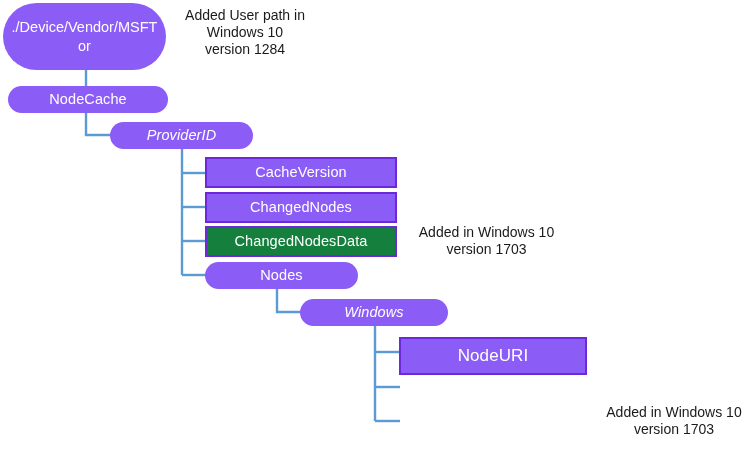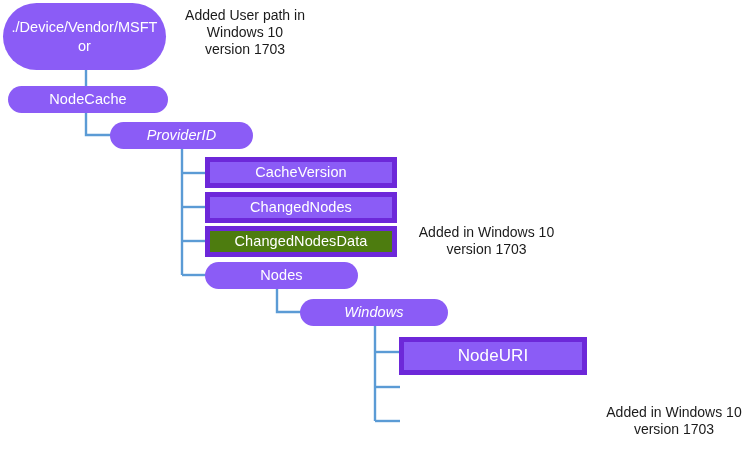--- a/index.html
+++ b/index.html
@@ -32,24 +32,24 @@
     justify-content: center;
     text-align: center;
     color: #ffffff;
     background: #8b5cf6;
     z-index: 3;
   }
   .node.pill {
     border-radius: 999px;
   }
   .node.rect {
-    border: 5px solid #6d28d9;
+    border: 2px solid #6d28d9;
   }
   .node.blue {
-    background: #4d7c0f;
+    background: #15803d;
     text-align: right;
   }
   .node.italic {
     font-style: italic;
   }
   .node-label {
     display: block;
     line-height: 1.15;
     letter-spacing: 0.1px;
   }
@@ -138,21 +138,21 @@
   </div>
 
   <div class="node rect" style="left:399px; top:337px; width:188px; height:38px; font-size:17px;">
     <span class="node-label">NodeURI</span>
   </div>
 
 
 
   <div class="annotation" style="left:170px; top:7px; width:150px; font-size:14px;">Added User path in
 Windows 10
-version 1703</div>
+version 1284</div>
 
   <div class="annotation" style="left:404px; top:224px; width:165px; font-size:14px;">Added in Windows 10
 version 1703</div>
 
   <div class="annotation" style="left:594px; top:404px; width:160px; font-size:14px;">Added in Windows 10
 version 1703</div>
 
 </div>
 
 </body></html>

